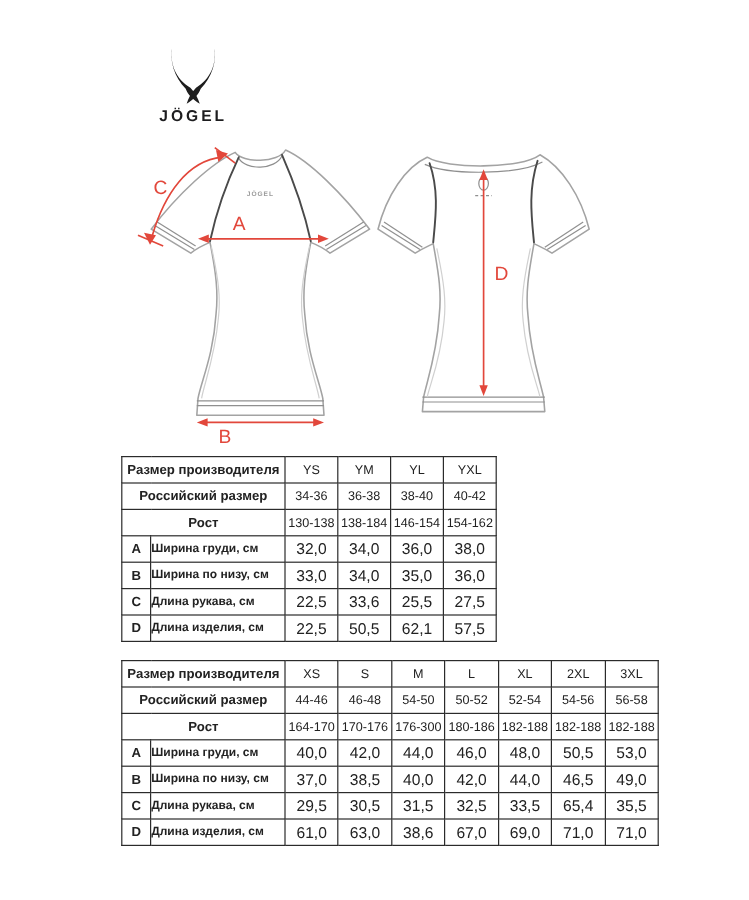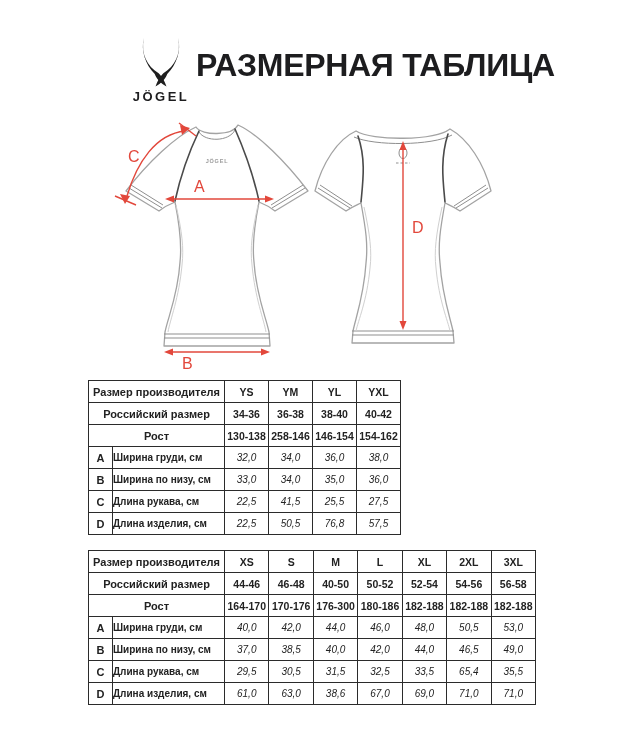--- a/index.html
+++ b/index.html
@@ -24,43 +24,42 @@
   .red{stroke:var(--arrow,#e2473b);stroke-width:1.4;fill:none;}
   .redfill{fill:var(--arrow,#e2473b);stroke:none;}
   .redtext{fill:var(--arrow,#e2473b);font-size:16px;font-family:"Liberation Sans",sans-serif;}
   .tinytext{fill:#9a9a9a;font-size:5.5px;letter-spacing:0.8px;font-weight:bold;
             font-family:"Liberation Sans",sans-serif;}
 
   
   .tblwrap{position:absolute;left:88px;}
   #t1wrap{top:380px;width:313px;}
   #t2wrap{top:550px;width:448px;}
-  table.szt{border-collapse:collapse;width:100%;table-layout:fixed;}
+  table.szt{border-collapse:collapse;width:100%;table-layout:fixed;margin-left:13px;}
   .szt td{border:1px solid #2b2b2b;height:21px;text-align:center;vertical-align:middle;
           font-size:10.5px;color:#222;padding:0;white-space:nowrap;overflow:hidden;}
   .szt td.hlbl{font-weight:bold;font-size:11px;}
-  .szt td.hval{font-weight:bold;font-size:10.5px;}
+  .szt td.hval{font-weight:normal;font-size:10.5px;}
   .szt td.letter{font-weight:bold;font-size:11px;}
   .szt td.mlbl{text-align:left;font-weight:bold;font-size:10px;}
-  .szt td.mval{font-size:10px;font-style:italic;}
+  .szt td.mval{font-size:13px;}
 </style>
 </head>
 <body>
 
 <div class="page">
 
   <div class="brand">
     <svg width="48" height="50" viewBox="0 0 60 64">
       <path d="M8,0 C4,20 12,36 27,45 C32,50 35,56 37,62 C30,58 24,52 22,46 C10,34 4,16 8,0 Z" fill="#1e1e1e"></path>
       <path d="M52,0 C56,20 48,36 33,45 C28,50 25,56 23,62 C30,58 36,52 38,46 C50,34 56,16 52,0 Z" fill="#1e1e1e"></path>
     </svg>
     <div class="brand-word">JÖGEL</div>
   </div>
 
-  <h1 class="title">РАЗМЕРНАЯ ТАБЛИЦА</h1>
 
   <svg id="front-svg" class="shirt" width="210" height="262" viewBox="0 0 210 262">
     <g>
       <path class="outline" d="M84,15
         C64,24 36,50 14,79 L47,99
         C52,95 58,92 63,90
         C68,115 70,132 68,150
         C66,183 56,205 53,220
         L52,234 L158,234 L157,220
         C154,205 144,183 142,150
@@ -161,21 +160,21 @@
           <tr>
             <td colspan="2" class="hlbl">Российский размер</td>
             <td class="hval">34-36</td>
             <td class="hval">36-38</td>
             <td class="hval">38-40</td>
             <td class="hval">40-42</td>
           </tr>
           <tr>
             <td colspan="2" class="hlbl">Рост</td>
             <td class="hval">130-138</td>
-            <td class="hval">258-146</td>
+            <td class="hval">138-184</td>
             <td class="hval">146-154</td>
             <td class="hval">154-162</td>
           </tr>
           <tr>
             <td class="letter">A</td>
             <td class="mlbl">Ширина груди, см</td>
             <td class="mval">32,0</td>
             <td class="mval">34,0</td>
             <td class="mval">36,0</td>
             <td class="mval">38,0</td>
@@ -185,30 +184,30 @@
             <td class="mlbl">Ширина по низу, см</td>
             <td class="mval">33,0</td>
             <td class="mval">34,0</td>
             <td class="mval">35,0</td>
             <td class="mval">36,0</td>
           </tr>
           <tr>
             <td class="letter">C</td>
             <td class="mlbl">Длина рукава, см</td>
             <td class="mval">22,5</td>
-            <td class="mval">41,5</td>
+            <td class="mval">33,6</td>
             <td class="mval">25,5</td>
             <td class="mval">27,5</td>
           </tr>
           <tr>
             <td class="letter">D</td>
             <td class="mlbl">Длина изделия, см</td>
             <td class="mval">22,5</td>
             <td class="mval">50,5</td>
-            <td class="mval">76,8</td>
+            <td class="mval">62,1</td>
             <td class="mval">57,5</td>
           </tr>
         </tbody>
       </table>
   </div>
   <div class="tblwrap" id="t2wrap">
     <table class="szt" id="t2">
         <colgroup>
           <col style="width: 24px;">
           <col style="width: 112px;">
@@ -228,21 +227,21 @@
             <td class="hval">M</td>
             <td class="hval">L</td>
             <td class="hval">XL</td>
             <td class="hval">2XL</td>
             <td class="hval">3XL</td>
           </tr>
           <tr>
             <td colspan="2" class="hlbl">Российский размер</td>
             <td class="hval">44-46</td>
             <td class="hval">46-48</td>
-            <td class="hval">40-50</td>
+            <td class="hval">54-50</td>
             <td class="hval">50-52</td>
             <td class="hval">52-54</td>
             <td class="hval">54-56</td>
             <td class="hval">56-58</td>
           </tr>
           <tr>
             <td colspan="2" class="hlbl">Рост</td>
             <td class="hval">164-170</td>
             <td class="hval">170-176</td>
             <td class="hval">176-300</td>

